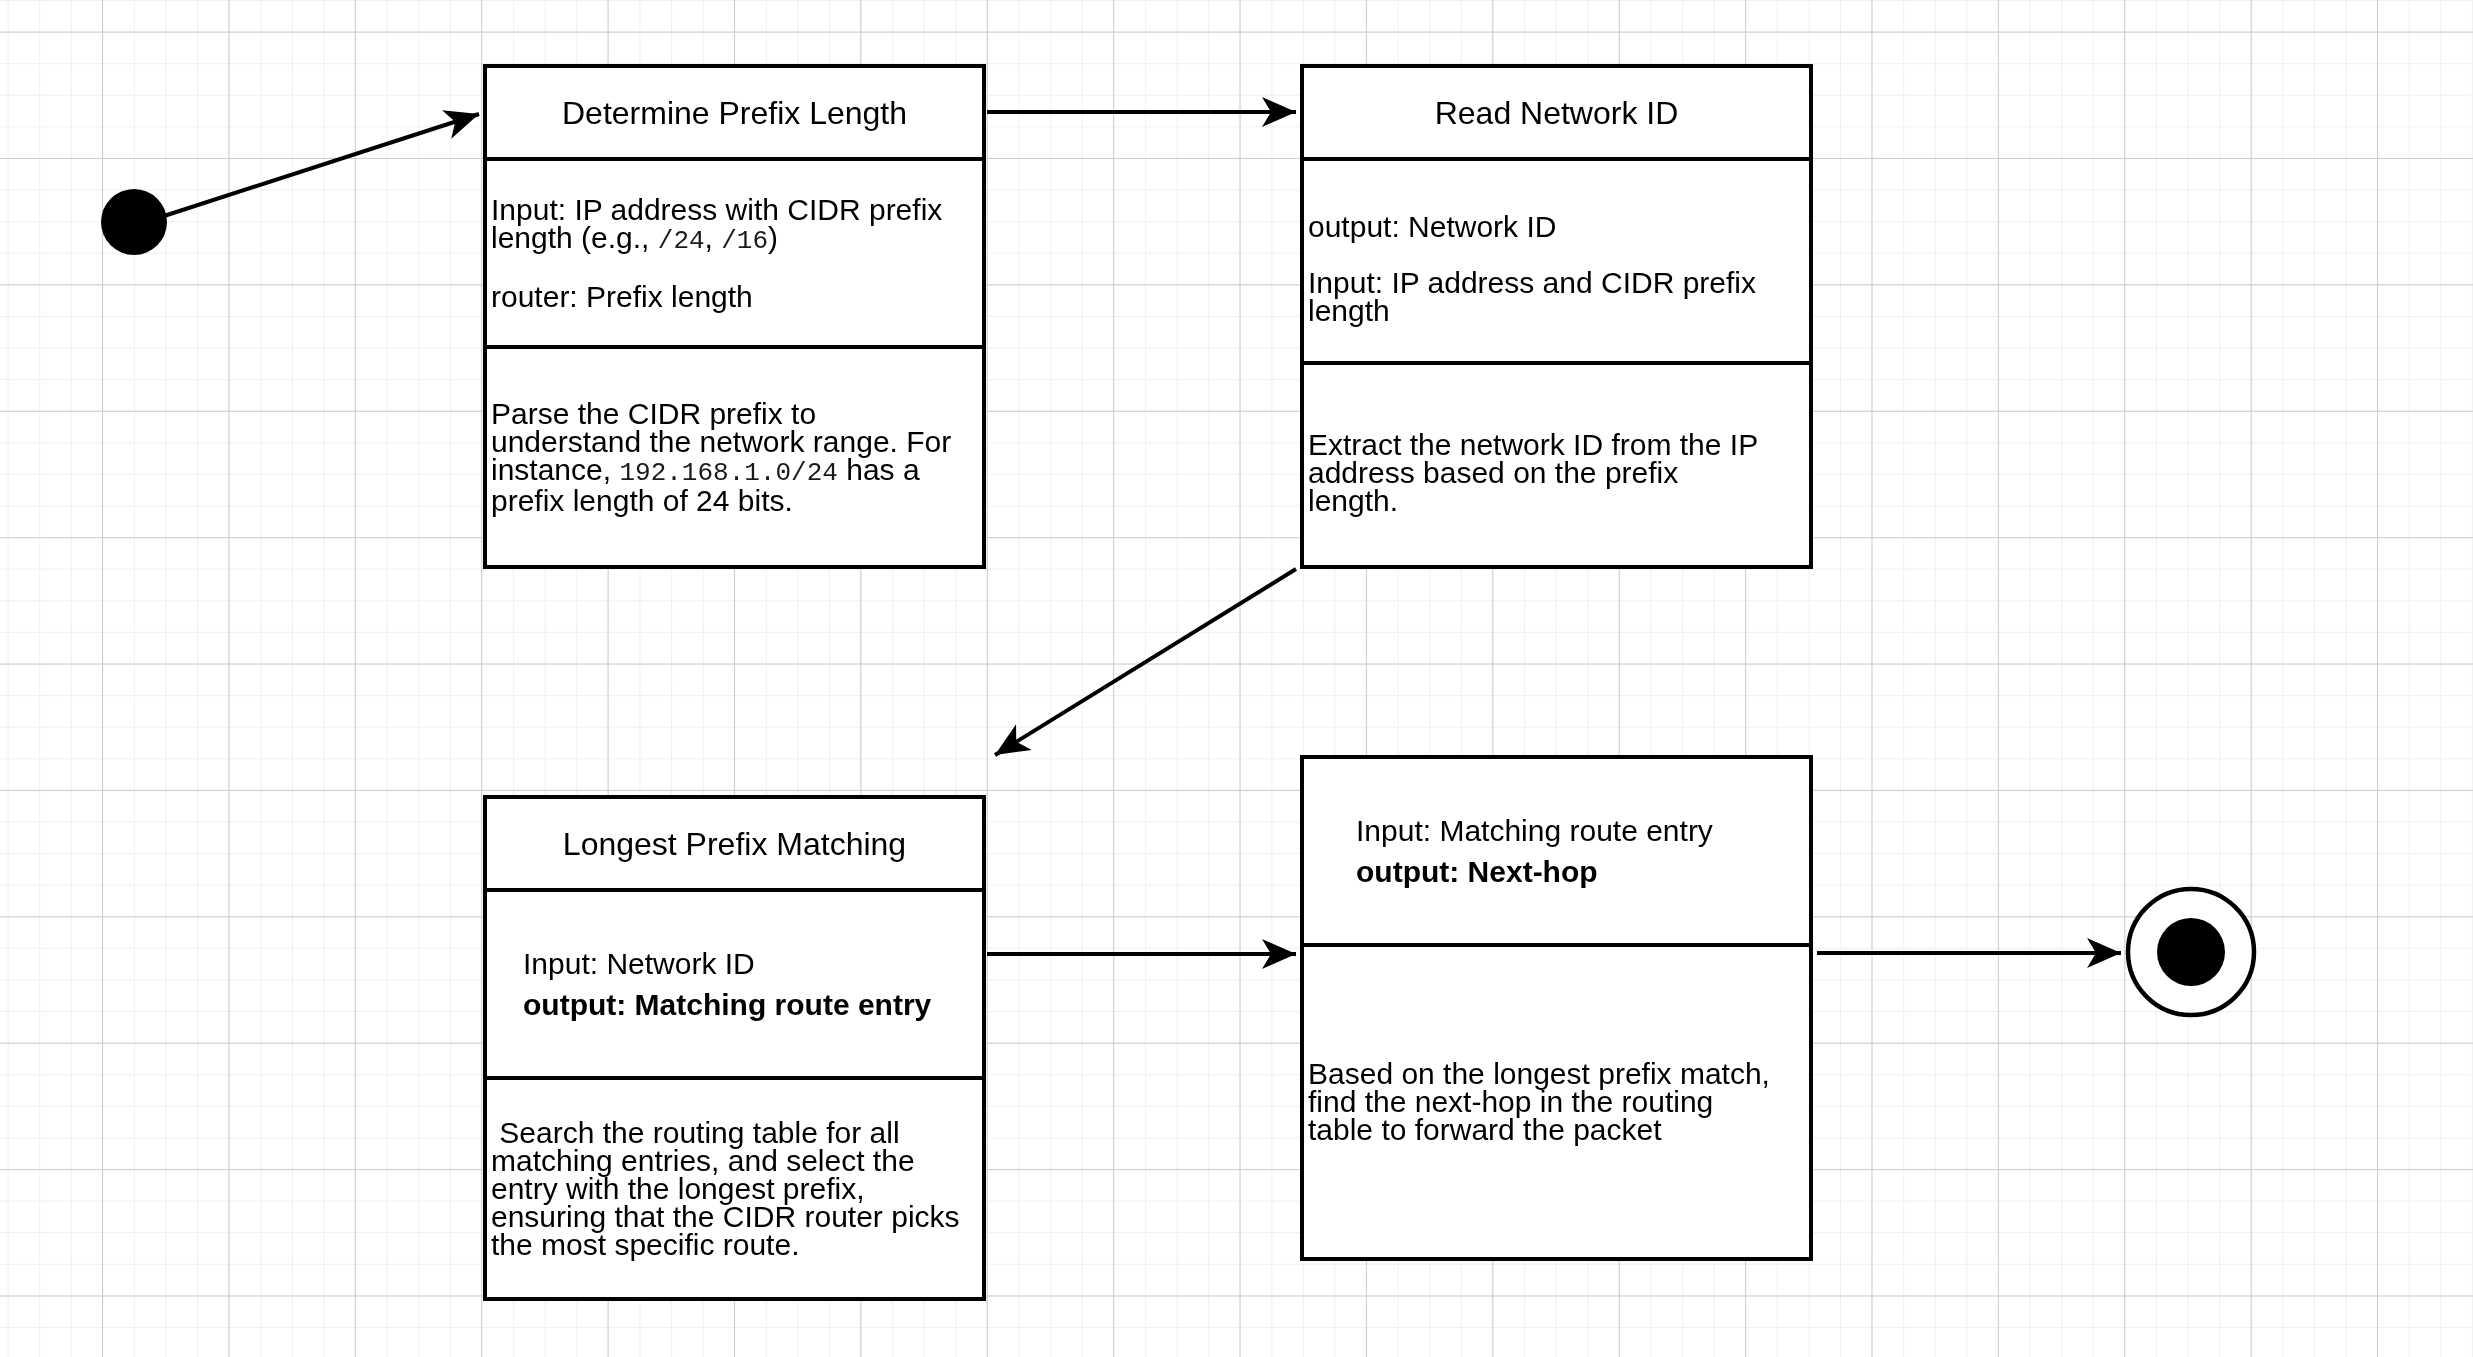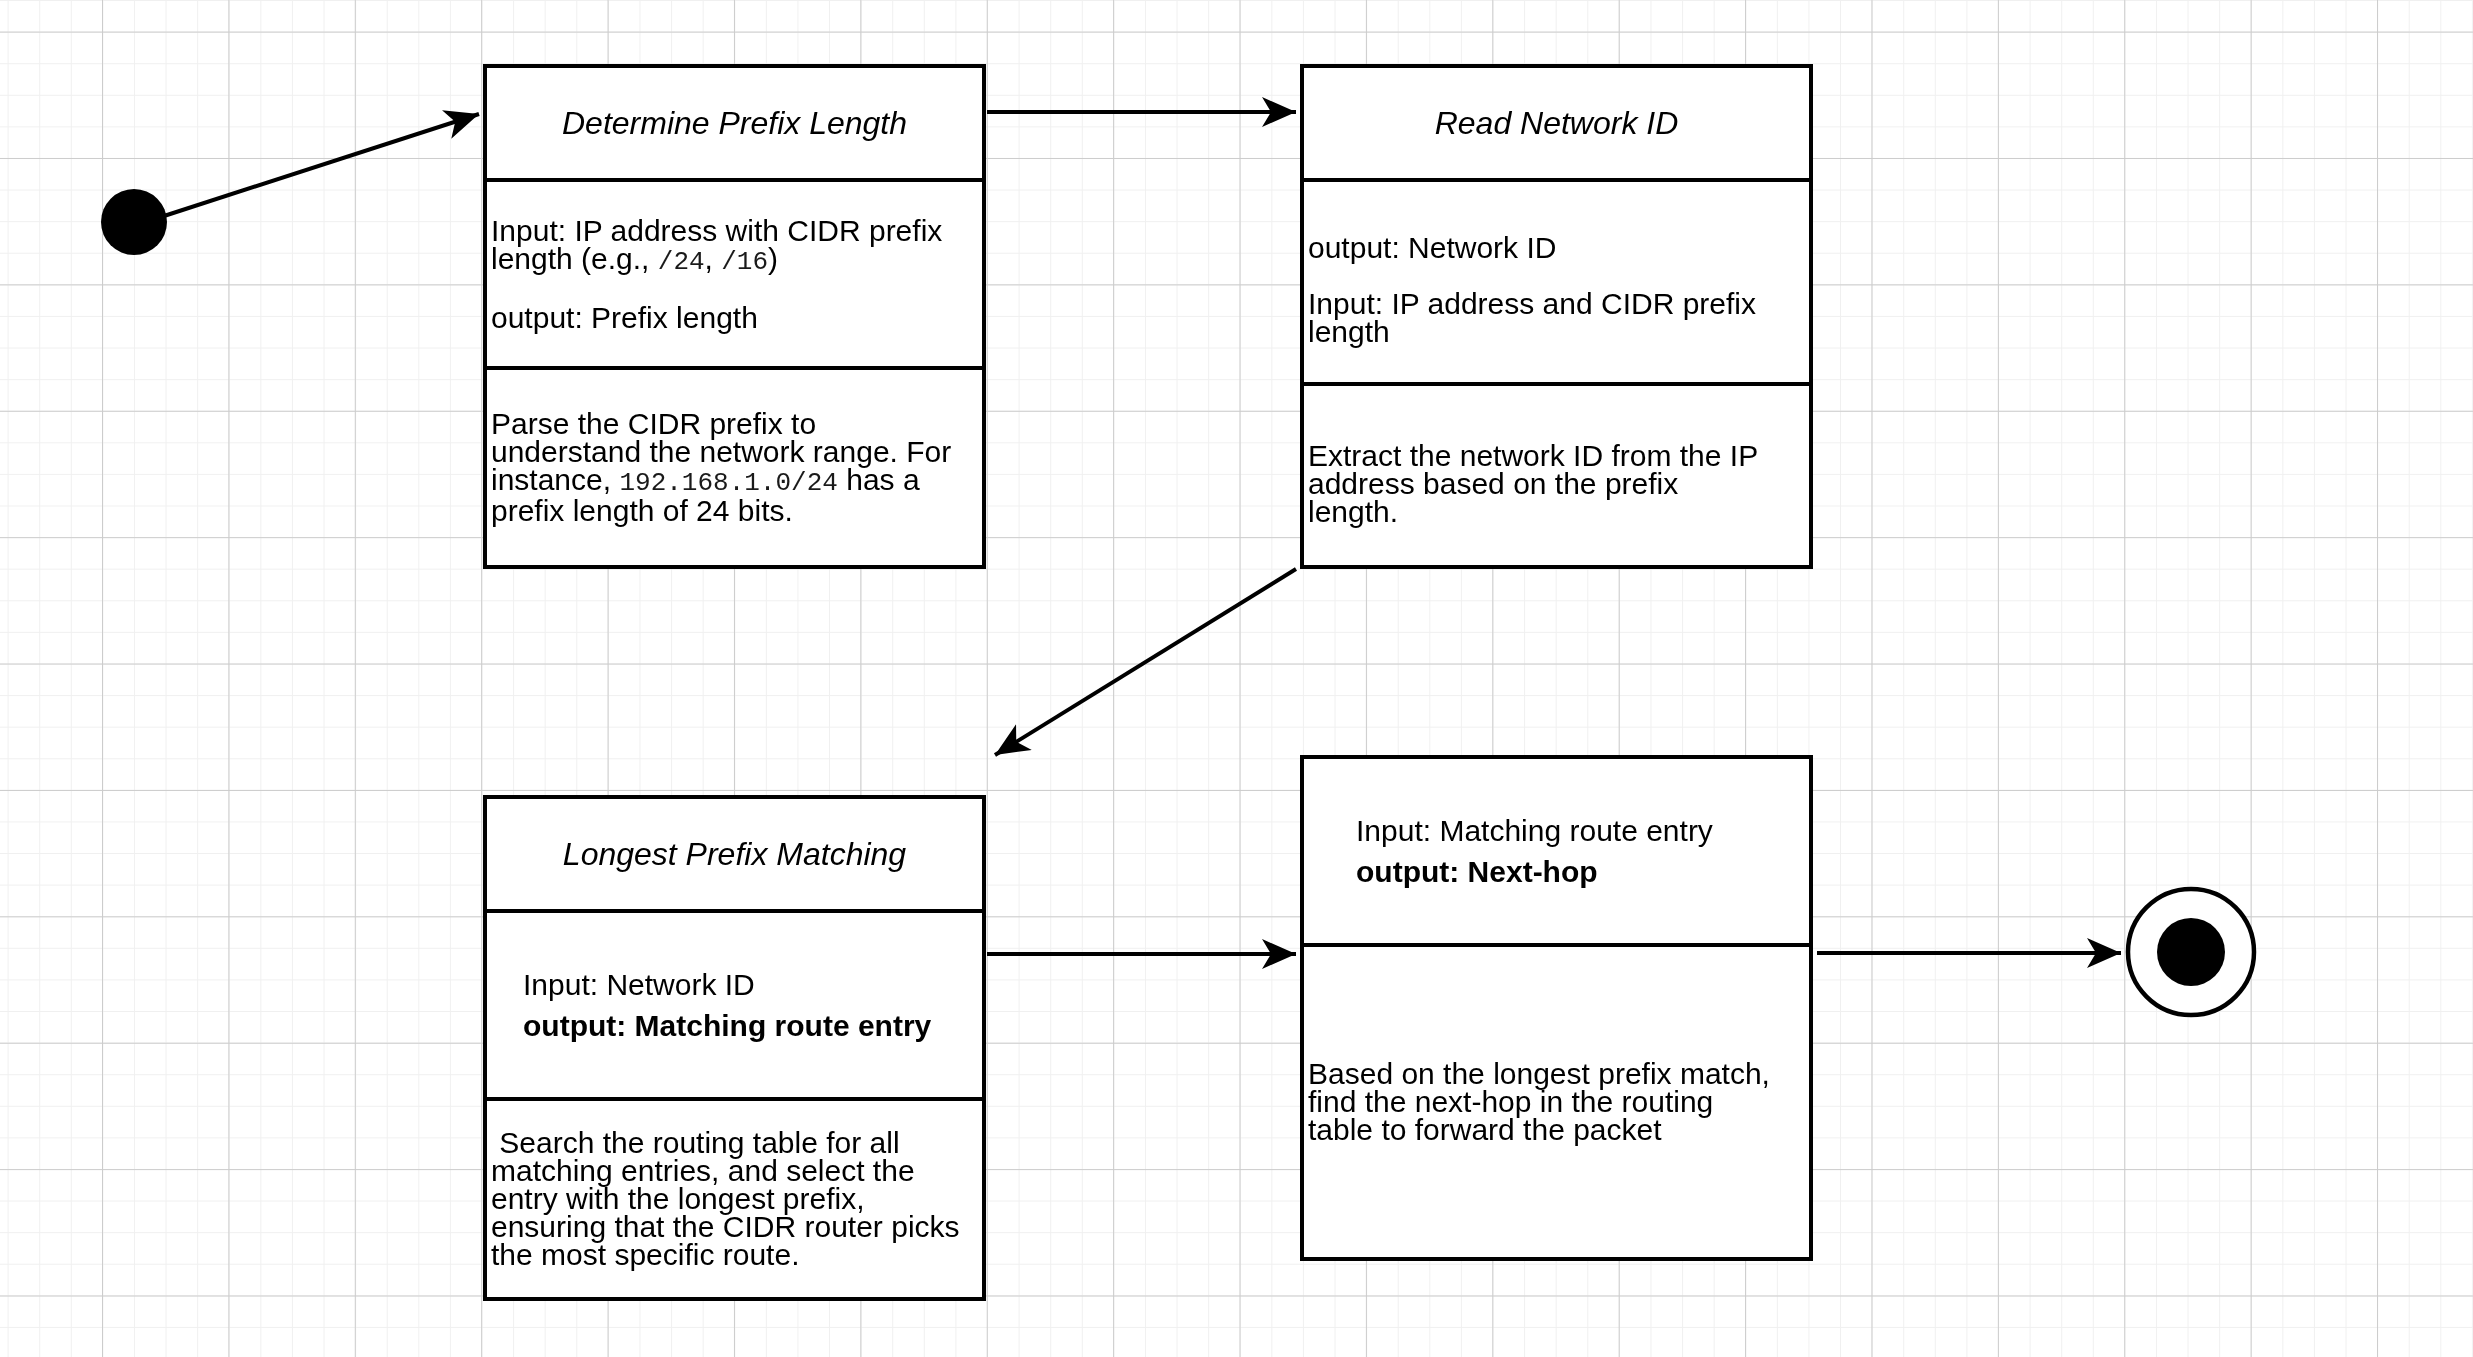--- a/index.html
+++ b/index.html
@@ -34,28 +34,27 @@
     display: flex;
     flex-direction: column;
   }
   .n1 { left: 483px;  top: 64px;  width: 503px; height: 505px; }
   .n2 { left: 1300px; top: 64px;  width: 513px; height: 505px; gap: 16px; }
   .n3 { left: 483px;  top: 755px; width: 503px; height: 506px; margin-top: 40px; }
   .n4 { left: 1300px; top: 755px; width: 513px; height: 506px; }
   .sec { border-bottom: 4px solid #000000; }
   .sec:last-child { border-bottom: none; }
   .title {
-    height: 114px;
+    height: 93px;
     flex: none;
     display: flex;
     align-items: center;
     justify-content: center;
     font-size: 32px;
     line-height: 32px;
-    font-style: italic;
   }
   .io {
     height: 188px;
     flex: none;
     display: flex;
     flex-direction: column;
     justify-content: center;
     font-size: 30px;
     line-height: 28px;
     padding: 0 4px;
@@ -105,21 +104,21 @@
   </svg>
 
   <div class="activity n1">
     <div class="sec title">Determine Prefix Length</div>
     <div class="sec io gap-lg">
         <div class="para">
           <div class="line"><span>Input: IP address with CIDR prefix</span></div>
           <div class="line"><span>length (e.g., </span><span class="mono">/24</span><span>, </span><span class="mono">/16</span><span>)</span></div>
         </div>
         <div class="para">
-          <div class="line"><span>output: Prefix length</span></div>
+          <div class="line"><span>router: Prefix length</span></div>
         </div>
       </div>
     <div class="sec desc">
         <div class="para">
           <div class="line"><span>Parse the CIDR prefix to</span></div>
           <div class="line"><span>understand the network range. For</span></div>
           <div class="line"><span>instance, </span><span class="mono">192.168.1.0/24</span><span> has a</span></div>
           <div class="line"><span>prefix length of 24 bits.</span></div>
         </div>
       </div>

